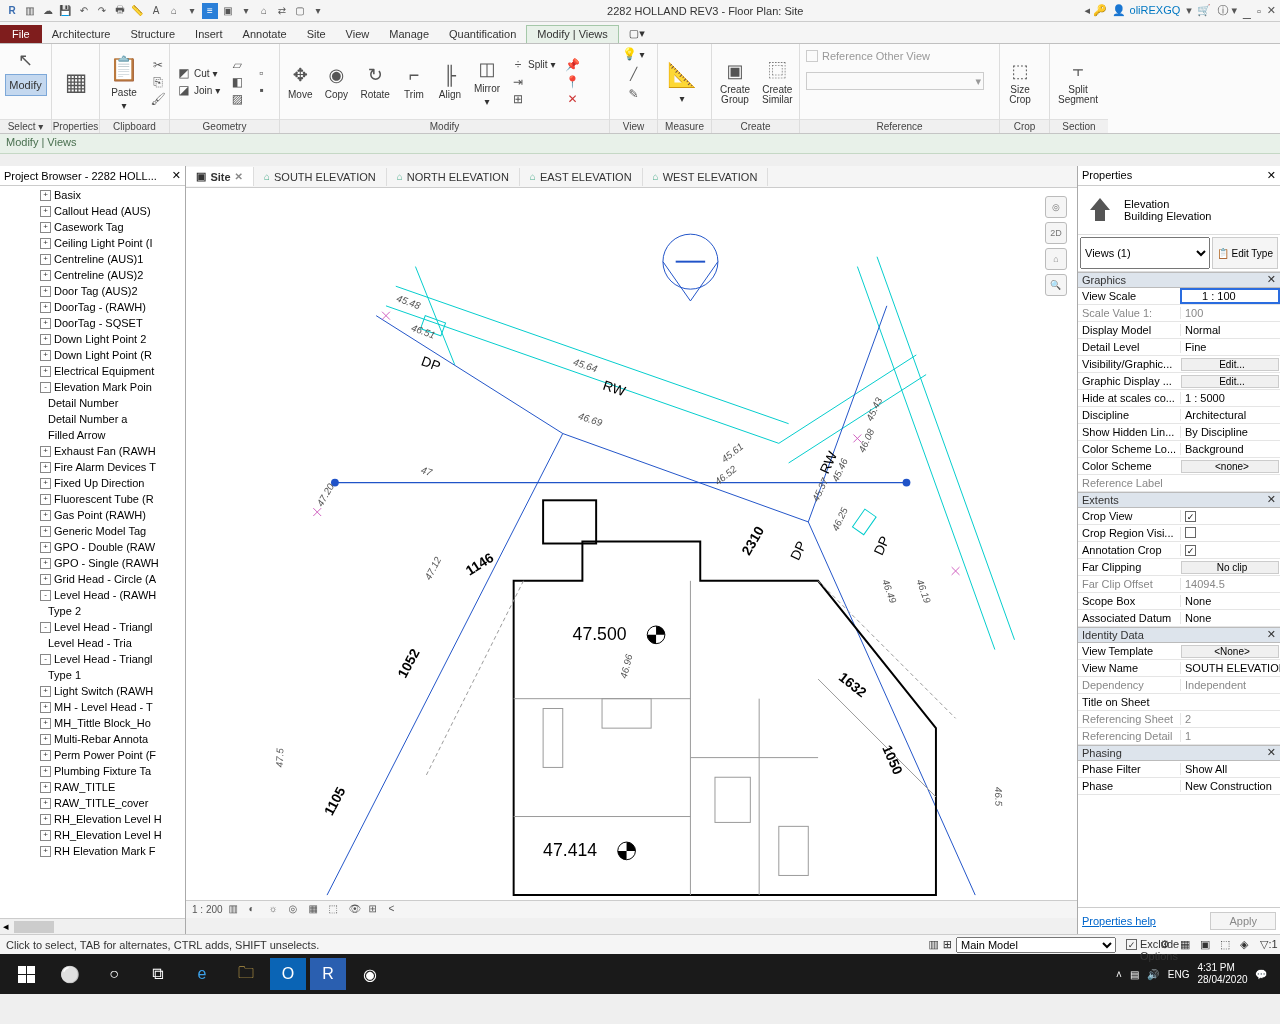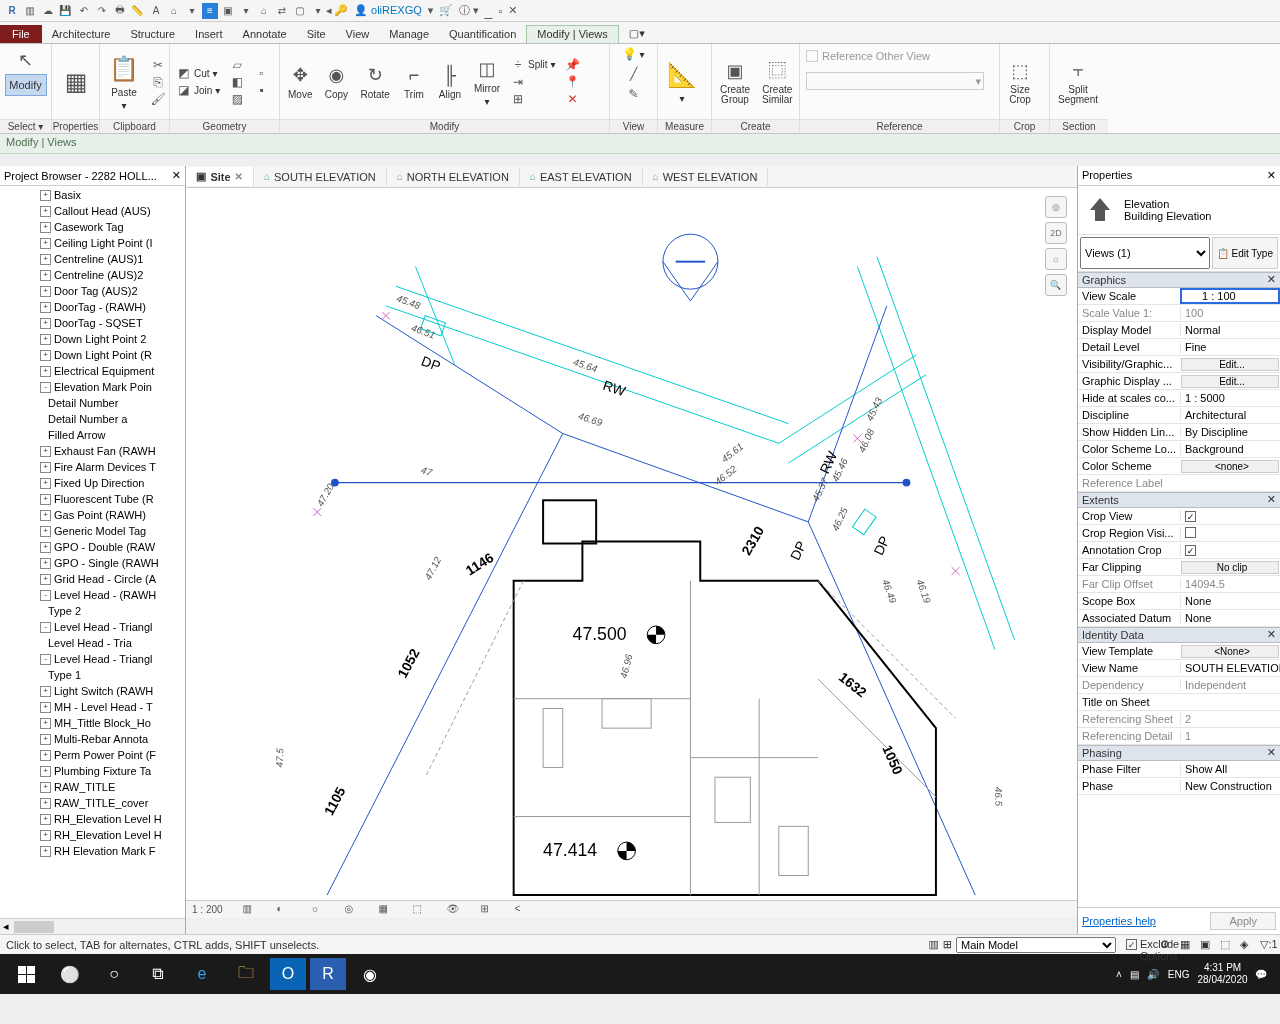--- a/index.html
+++ b/index.html
@@ -49,21 +49,21 @@
 .view-tab { padding: 3px 10px; font-size: 11px; display: flex; align-items: center; gap: 4px; color: #333; border-right: 1px solid #ddd; }
 .view-tab.active { background: #fff; font-weight: bold; }
 .view-tab .close-x { color: #888; font-size: 10px; }
 .home-ico { color: #4a8; font-size: 10px; }
 
 .canvas { flex: 1; position: relative; background: #fff; overflow: hidden; }
 .canvas svg { width: 100%; height: 100%; }
 .nav-cube { position: absolute; top: 8px; right: 8px; width: 24px; display: flex; flex-direction: column; gap: 4px; }
 .nav-cube div { width: 22px; height: 22px; border: 1px solid #bbb; border-radius: 3px; background: #f5f5f5; display: flex; align-items: center; justify-content: center; font-size: 9px; color: #777; }
 
-.view-control { height: 18px; background: #f5f5f5; display: flex; align-items: center; gap: 20px; padding: 0 6px; font-size: 10px; color: #555; border-top: 1px solid #ccc; }
+.view-control { height: 18px; background: #f5f5f5; display: flex; align-items: center; gap: 6px; padding: 0 6px; font-size: 10px; color: #555; border-top: 1px solid #ccc; }
 .view-control .vico { width: 14px; height: 14px; }
 .view-scroll { height: 16px; background: #f0f0f0; }
 
 .properties { width: 203px; background: #fff; border-left: 1px solid #aaa; display: flex; flex-direction: column; }
 .prop-header { background: #fff; padding: 3px 4px; font-size: 11px; border-bottom: 1px solid #ccc; display: flex; justify-content: space-between; }
 .prop-type { display: flex; align-items: center; padding: 8px 6px; gap: 8px; border-bottom: 1px solid #ddd; }
 .prop-type .icon { width: 32px; height: 32px; display: flex; align-items: center; justify-content: center; }
 .prop-selector { display: flex; padding: 2px; gap: 2px; border-bottom: 1px solid #ddd; }
 .prop-selector select { flex: 1; font-size: 11px; height: 32px; }
 .edit-type-btn { font-size: 10px; padding: 2px 4px; display: flex; align-items: center; gap: 2px; border: 1px solid #ccc; background: #f5f5f5; }
@@ -83,21 +83,21 @@
 .status-bar { height: 20px; background: #f5f5f5; border-top: 1px solid #ccc; display: flex; align-items: center; padding: 0 6px; font-size: 11px; color: #333; }
 .status-bar .msg { flex: 1; }
 .status-bar .mid { display: flex; align-items: center; gap: 4px; }
 .status-bar select { font-size: 11px; width: 160px; }
 .status-bar .right-icons { display: flex; gap: 6px; align-items: center; margin-left: 10px; }
 .status-bar .right-icons span { width: 14px; height: 14px; }
 
 .taskbar { height: 40px; background: #1a1a1a; display: flex; align-items: center; padding: 0 4px; color: #fff; }
 .taskbar .tb-item { width: 44px; height: 40px; display: flex; align-items: center; justify-content: center; font-size: 16px; }
 .taskbar .tb-tray { margin-left: auto; display: flex; align-items: center; gap: 8px; font-size: 10px; padding-right: 8px; }
-.taskbar .clock { text-align: center; line-height: 1.2; }
+.taskbar .clock { text-align: left; line-height: 1.2; }
 .win-logo { display: grid; grid-template-columns: 8px 8px; grid-template-rows: 8px 8px; gap: 1px; }
 .win-logo span { background: #fff; }
 </style>
 </head>
 <body>
 
 <div class="title-bar">
   <div class="qat">
     <span class="ico" style="color:#3a6db0;font-weight:bold">R</span>
     <span class="ico">▥</span>
@@ -111,20 +111,21 @@
     <span class="ico">⌂</span>
     <span class="ico">▾</span>
     <span class="ico" style="background:#2a7fd8;color:#fff;padding:0 2px">≡</span>
     <span class="ico">▣</span>
     <span class="ico">▾</span>
     <span class="ico">⌂</span>
     <span class="ico">⇄</span>
     <span class="ico">▢</span>
     <span class="ico">▾</span>
   </div>
+  <div class="title">2282 HOLLAND REV3 - Floor Plan: Site</div>
   <div class="right">
     <span>◂ 🔑</span>
     <span class="user"><span style="color:#2a7fd8">👤</span> <span>oliREXGQ</span></span>
     <span>▾</span>
     <span>🛒</span>
     <span>ⓘ ▾</span>
     <span style="font-size:14px">_</span>
     <span>▫</span>
     <span>✕</span>
   </div>

